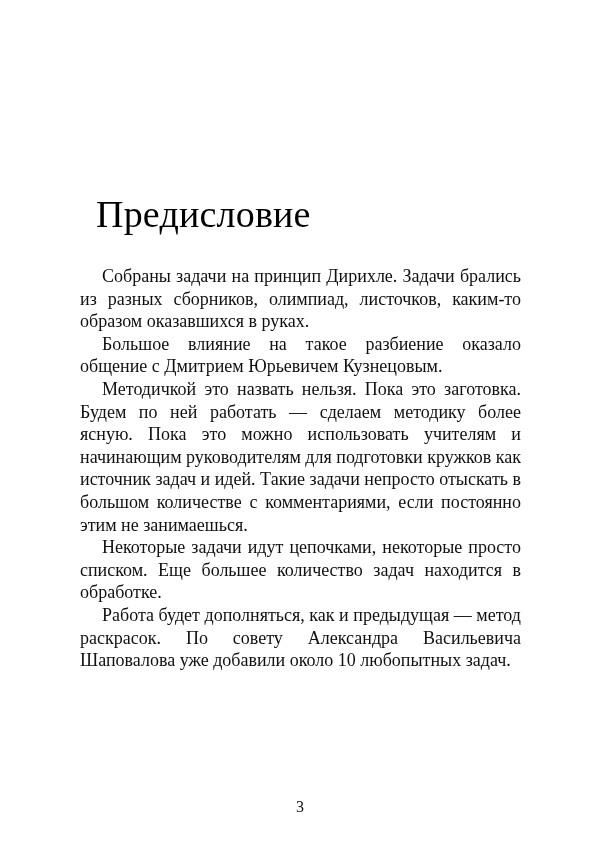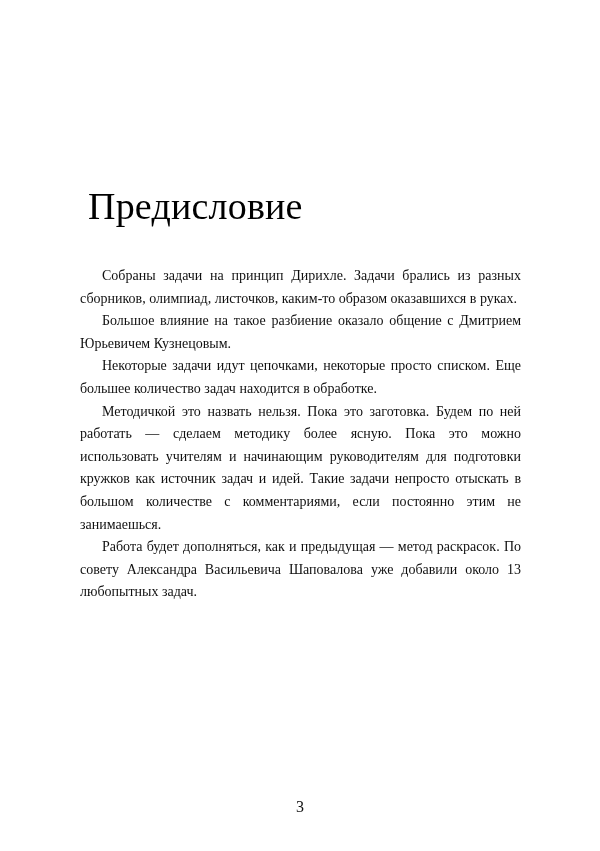--- a/index.html
+++ b/index.html
@@ -16,39 +16,39 @@
   .page {
     position: relative;
     width: 600px;
     height: 851px;
     margin: 0 auto;
     background: #ffffff;
     overflow: hidden;
     box-sizing: border-box;
   }
   .page-title {
-    margin: 8px;
+    margin: 16px;
     padding: 0;
     position: absolute;
     left: 80px;
     top: 176px;
     width: 440px;
     font-size: 38px;
     line-height: 44px;
     font-weight: normal;
     letter-spacing: 0.2px;
     color: #000000;
     white-space: nowrap;
   }
   .body-text {
     position: absolute;
     left: 80px;
     top: 265px;
     width: 441px;
-    font-size: 14px;
+    font-size: 18px;
     line-height: 22.6px;
     text-align: justify;
     text-justify: inter-word;
     hyphens: manual;
     -webkit-hyphens: manual;
     color: #101010;
   }
   .body-text p {
     margin: 0;
     padding: 0;
@@ -68,20 +68,20 @@
 </head>
 <body>
 
 <div class="page">
 
   <h1 class="page-title">Предисловие</h1>
 
   <div class="body-text">
     <p>Собраны задачи на принцип Дирихле. Задачи брались из разных сборников, олимпиад, листочков, каким-то образом оказавшихся в руках.</p>
     <p>Большое влияние на такое разбиение оказало общение с Дмитрием Юрьевичем Кузнецовым.</p>
+    <p>Методичкой это назвать нельзя. Пока это заготовка. Будем по ней работать — сделаем методику более ясную. Пока это можно использовать учителям и начинающим руководителям для подготовки кружков как источник задач и идей. Такие задачи непросто отыскать в большом количестве с комментариями, если постоянно этим не занимаешься.</p>
     <p>Некоторые задачи идут цепочками, некоторые просто списком. Еще большее количество задач находится в обработке.</p>
-    <p>Методичкой это назвать нельзя. Пока это заготовка. Будем по ней работать — сделаем методику более ясную. Пока это можно использовать учителям и начинающим руководителям для подготовки кружков как источник задач и идей. Такие задачи непросто отыскать в большом количестве с комментариями, если постоянно этим не занимаешься.</p>
-    <p>Работа будет дополняться, как и предыдущая — метод раскрасок. По совету Александра Васильевича Шаповалова уже добавили около 13 любопытных задач.</p>
+    <p>Работа будет дополняться, как и предыдущая — метод раскрасок. По совету Александра Васильевича Шаповалова уже добавили около 10 любопытных задач.</p>
   </div>
 
   <div class="page-number">3</div>
 
 </div>
 
 </body></html>

